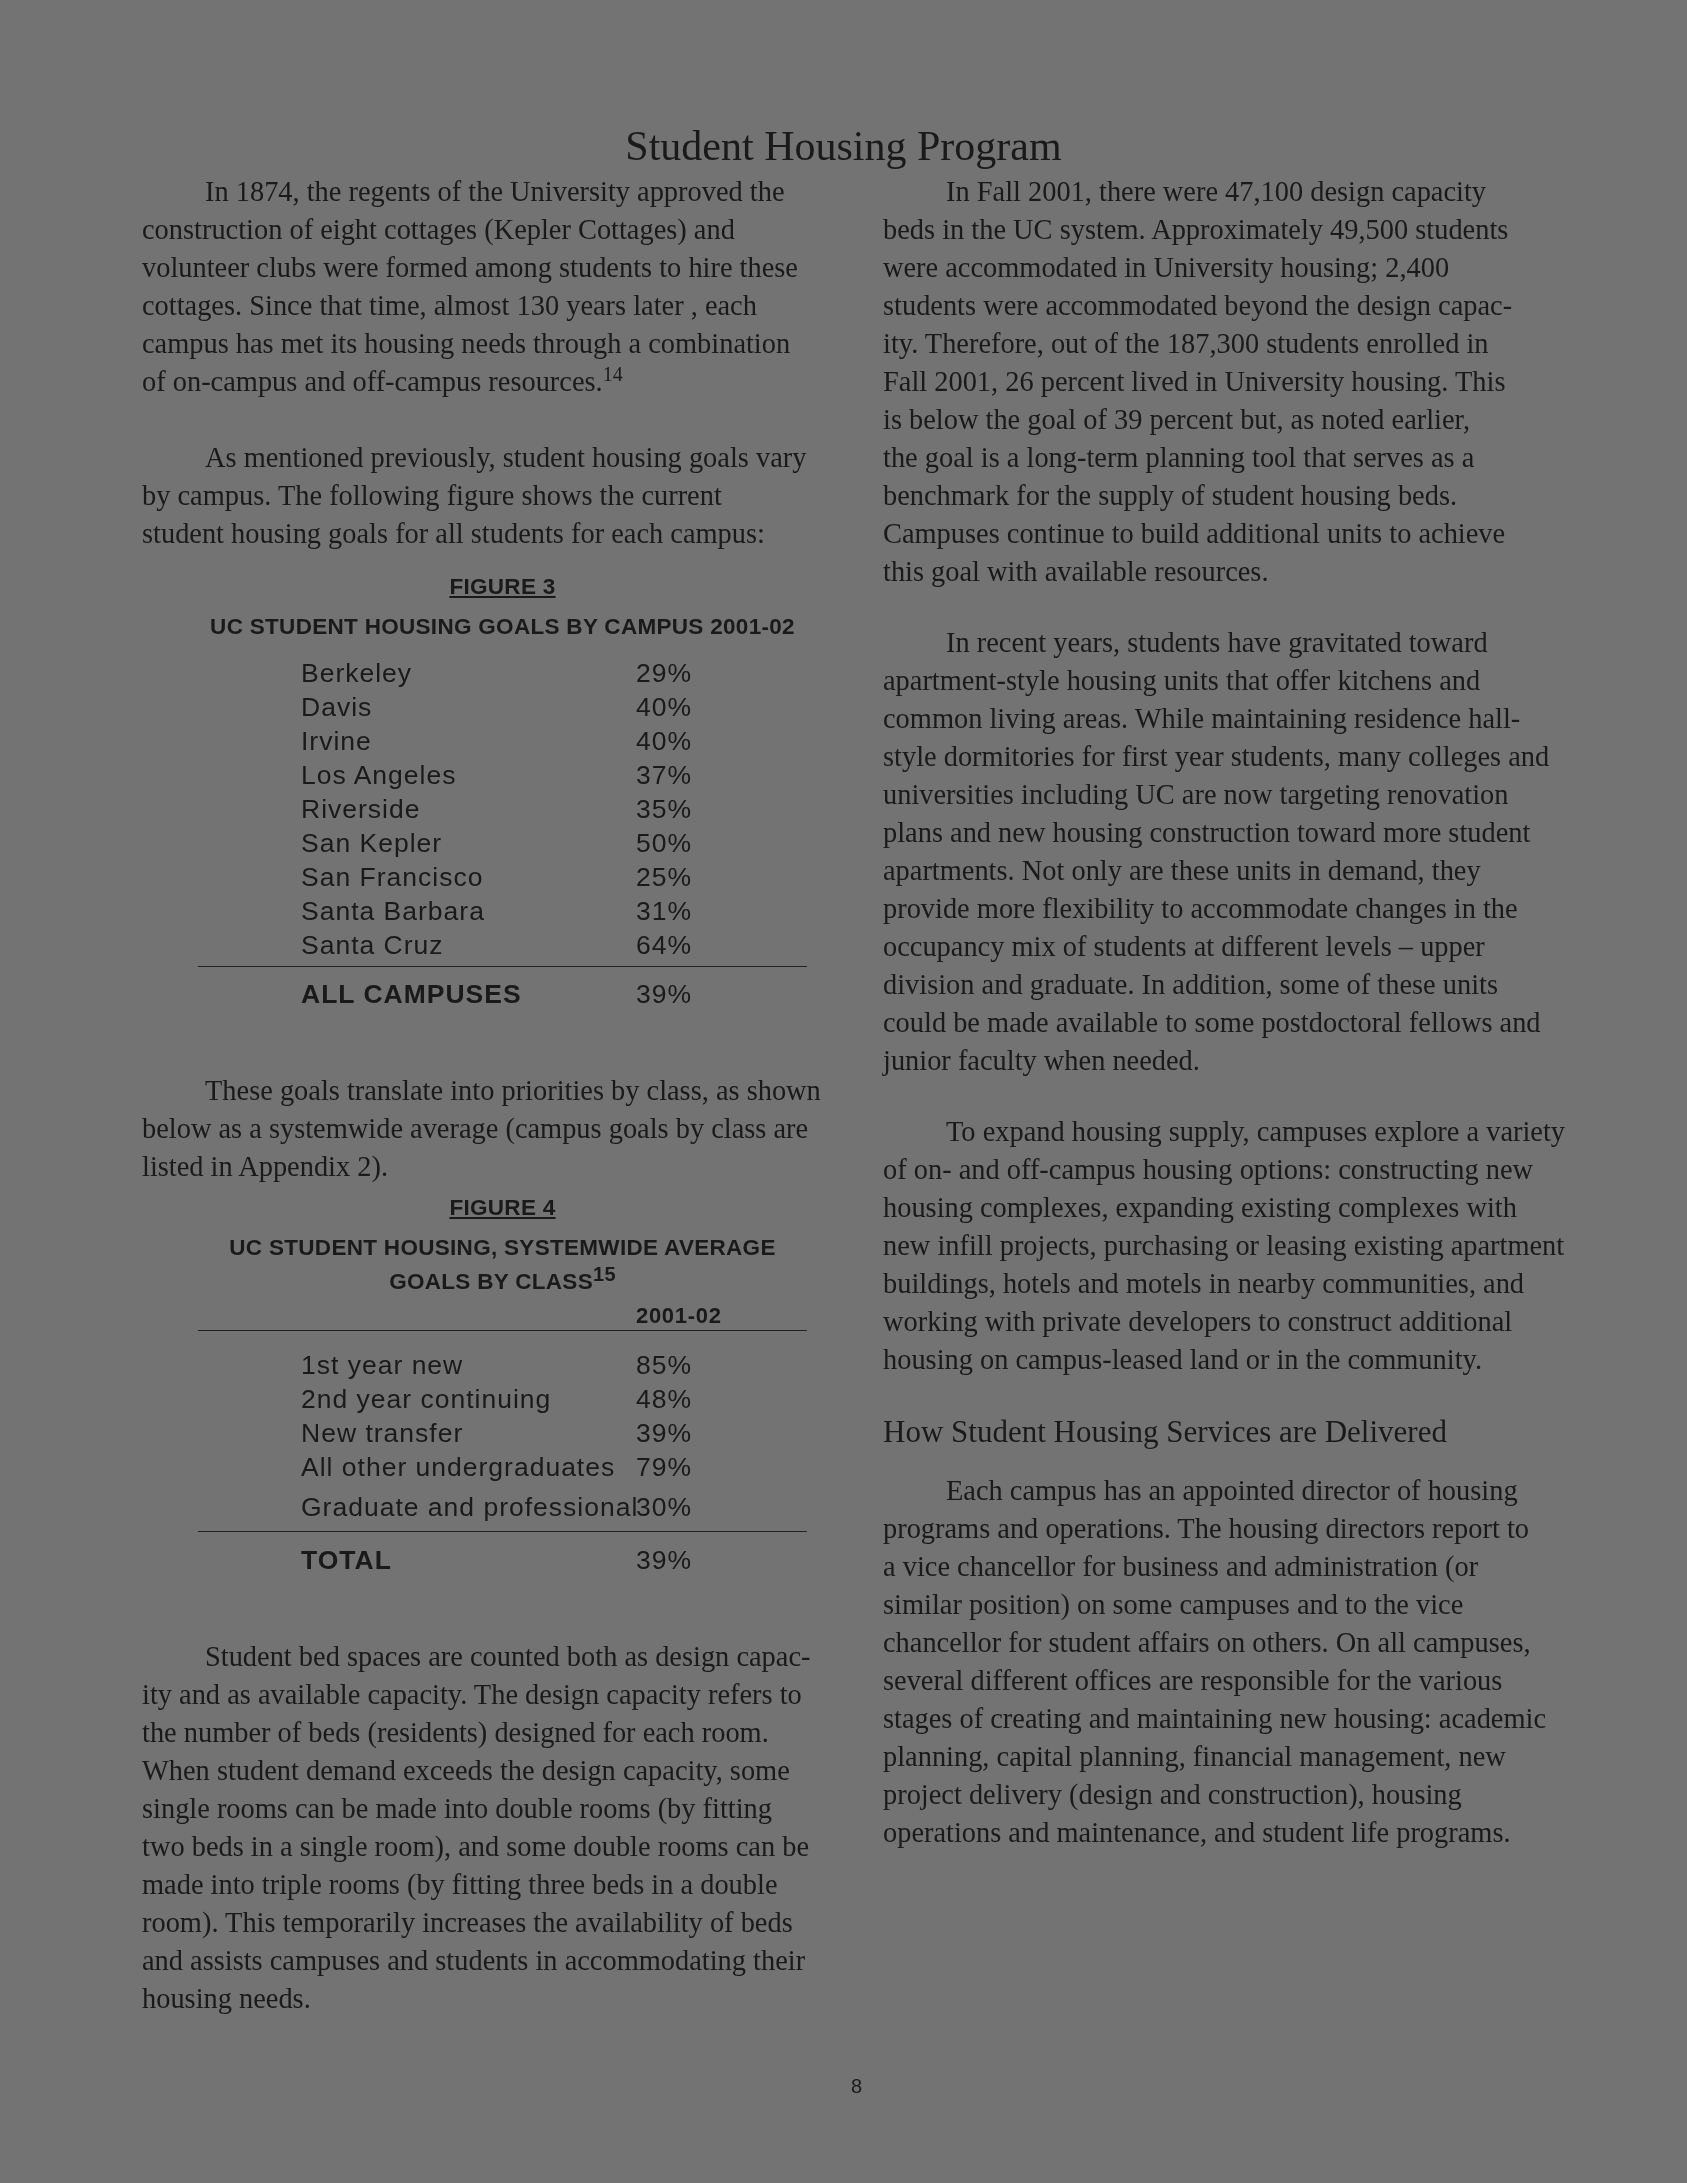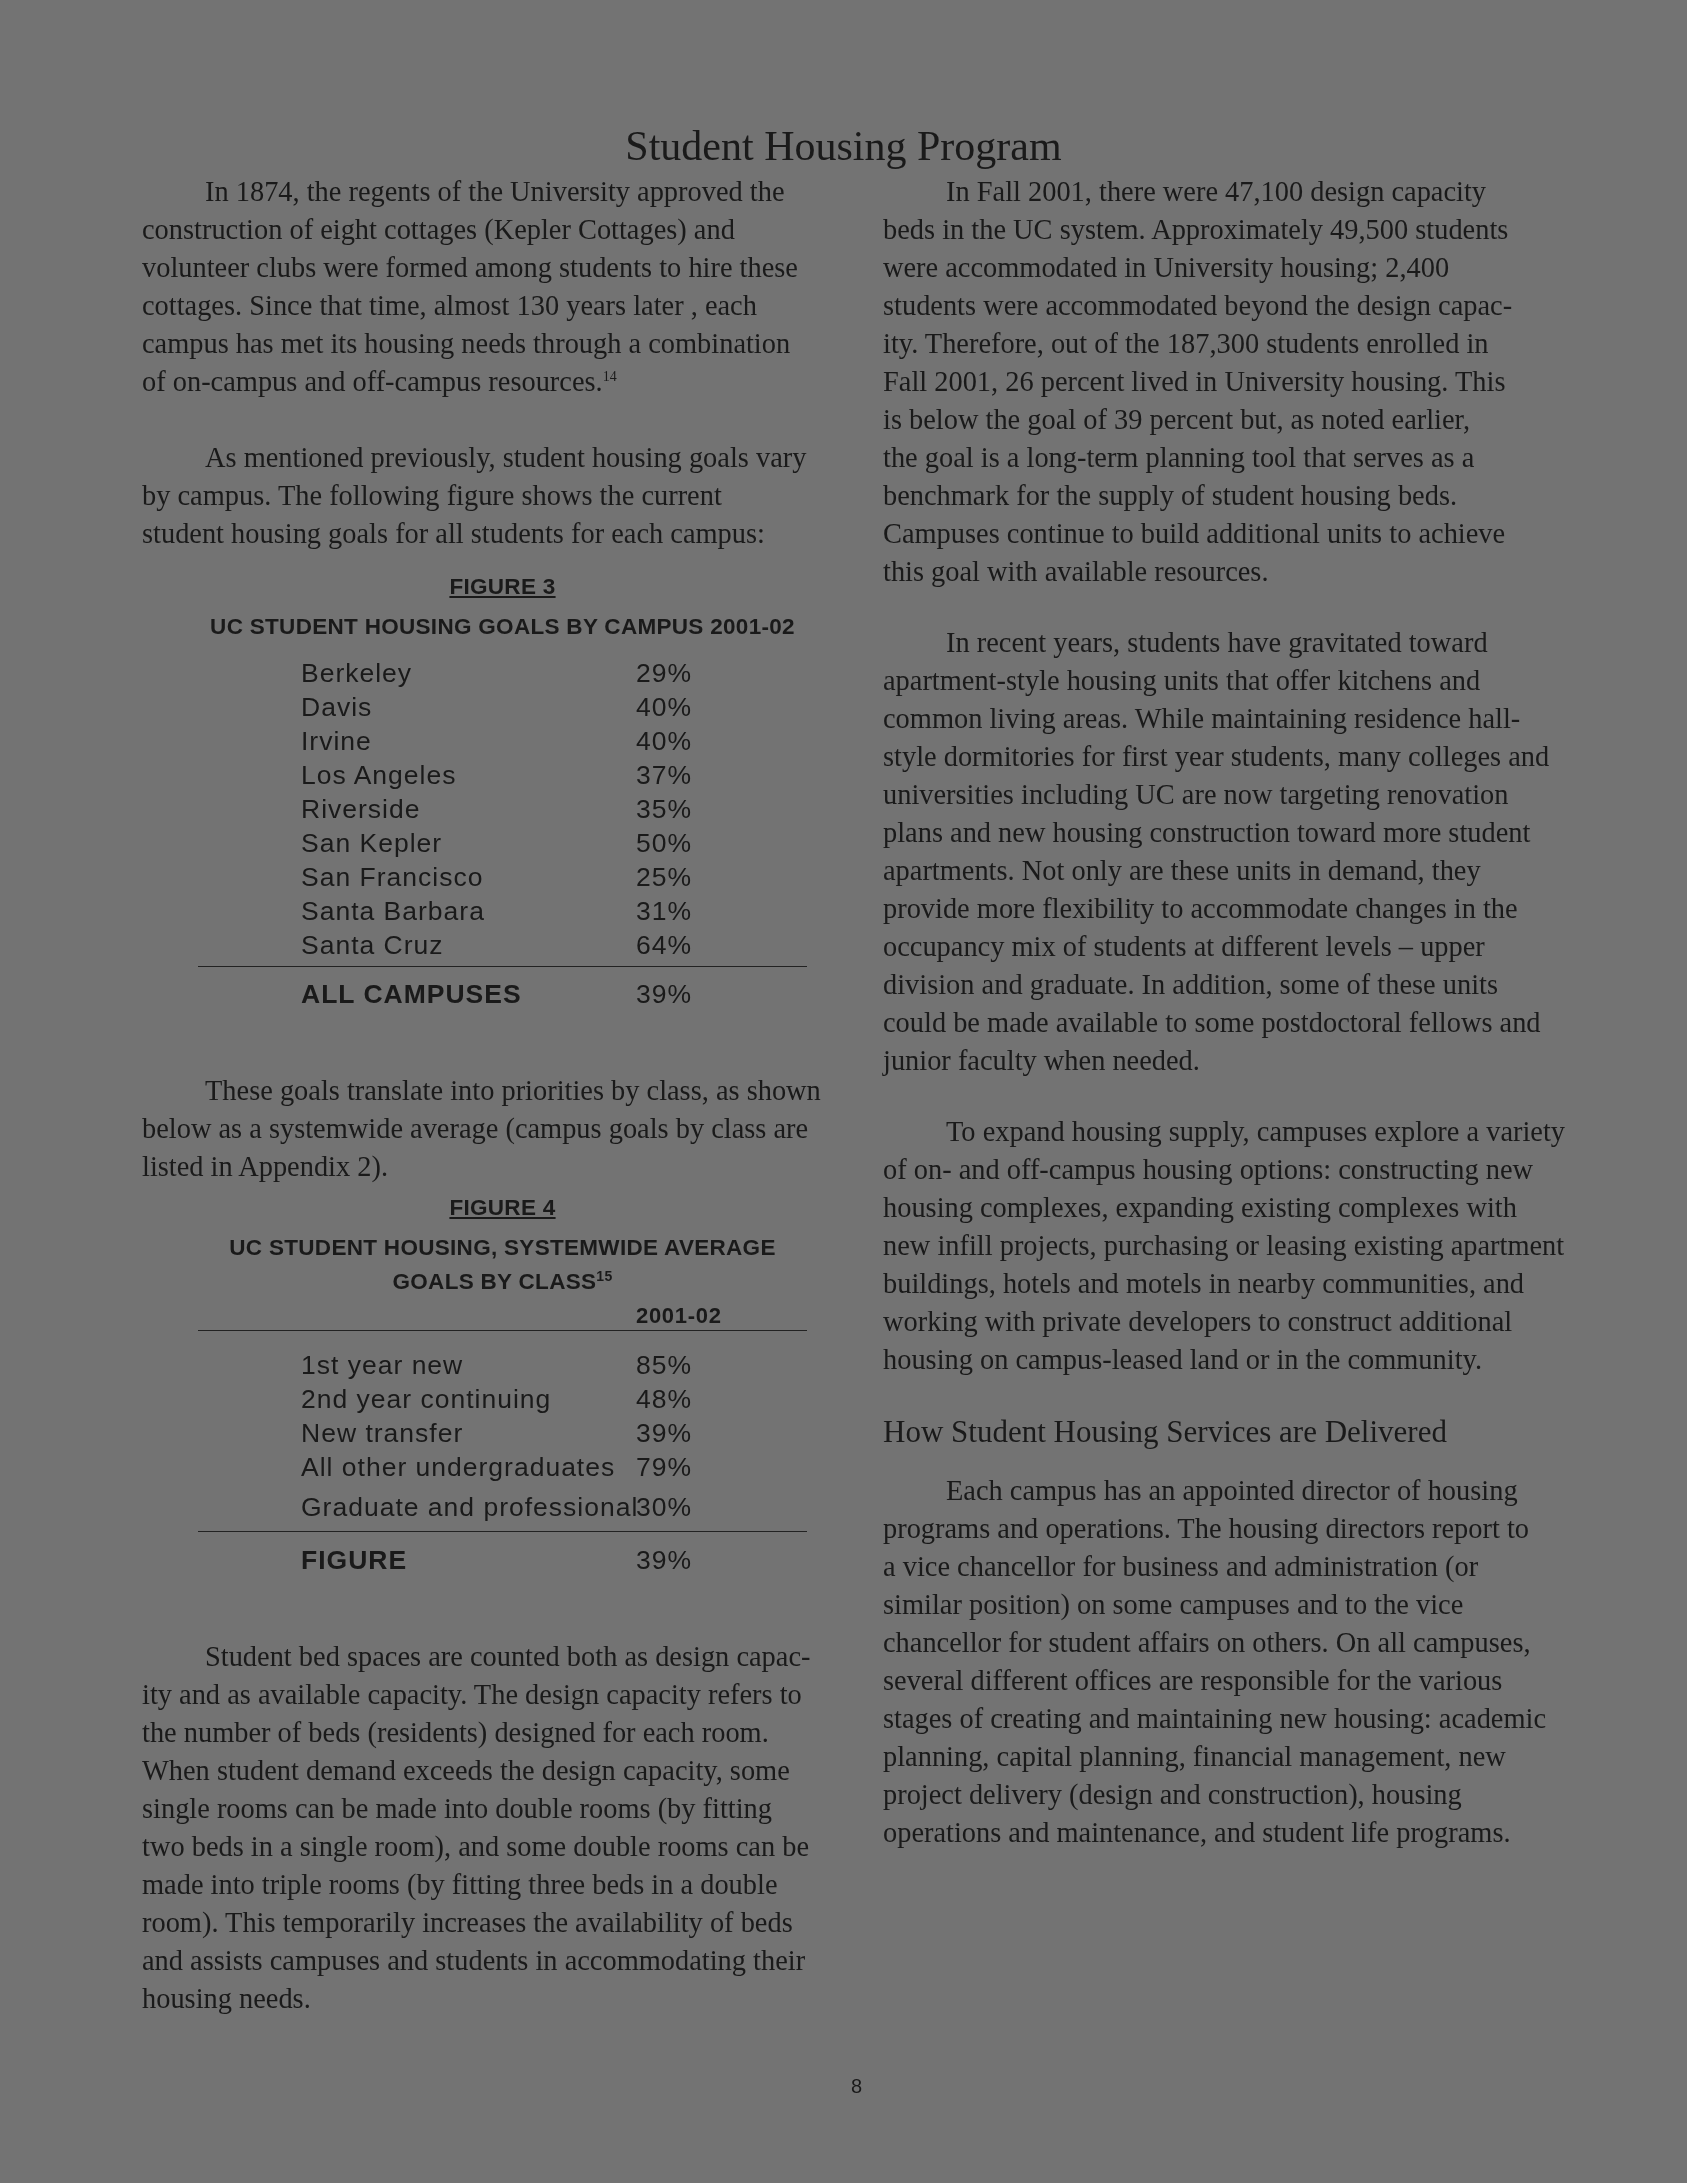--- a/index.html
+++ b/index.html
@@ -22,21 +22,21 @@
   .col-left{left:142px;width:721px;}
   .col-right{left:883px;width:724px;}
   .para{
     font-size:28.4px;line-height:38px;
     text-indent:63px;
     white-space:pre-line;
     margin:0;
   }
   .para + .para{margin-top:38px;}
   .col-right .para + .para{margin-top:33px;}
-  sup.fn{font-size:14px;vertical-align:super;line-height:0;}
+  sup.fn{font-size:20px;vertical-align:super;line-height:0;}
   
   .figure{
     margin-left:56px;width:609px;
     font-family:"Liberation Sans", sans-serif;
     text-align:center;
   }
   .fig3{margin-top:18.5px;}
   .fig4{margin-top:6.6px;}
   .fig-label{
     font-size:22.5px;font-weight:bold;letter-spacing:0.3px;line-height:29px;text-decoration:underline;
@@ -125,21 +125,21 @@
       <div class="fig-title"><span>UC STUDENT HOUSING, SYSTEMWIDE AVERAGE</span><br><span>GOALS BY CLASS</span><sup class="fn">15</sup></div>
       <div class="fig-col-header">2001-02</div>
       <div class="fig-rule under-header"></div>
       <div class="fig-table">
         <div class="fig-row"><span class="fr-label">1st year new</span><span class="fr-value">85%</span></div>
         <div class="fig-row"><span class="fr-label">2nd year continuing</span><span class="fr-value">48%</span></div>
         <div class="fig-row"><span class="fr-label">New transfer</span><span class="fr-value">39%</span></div>
         <div class="fig-row"><span class="fr-label">All other undergraduates</span><span class="fr-value">79%</span></div>
         <div class="fig-row row-gap"><span class="fr-label">Graduate and professional</span><span class="fr-value">30%</span></div>
         <div class="fig-rule above-total"></div>
-        <div class="fig-row total-row"><span class="fr-label">FIGURE</span><span class="fr-value">39%</span></div>
+        <div class="fig-row total-row"><span class="fr-label">TOTAL</span><span class="fr-value">39%</span></div>
       </div>
     </div>
 
     <p class="para after-fig">Student bed spaces are counted both as design capac-
 ity and as available capacity.  The design capacity refers to
 the number of beds (residents) designed for each room.
 When student demand exceeds the design capacity, some
 single rooms can be made into double rooms (by fitting
 two beds in a single room), and some double rooms can be
 made into triple rooms (by fitting three beds in a double

